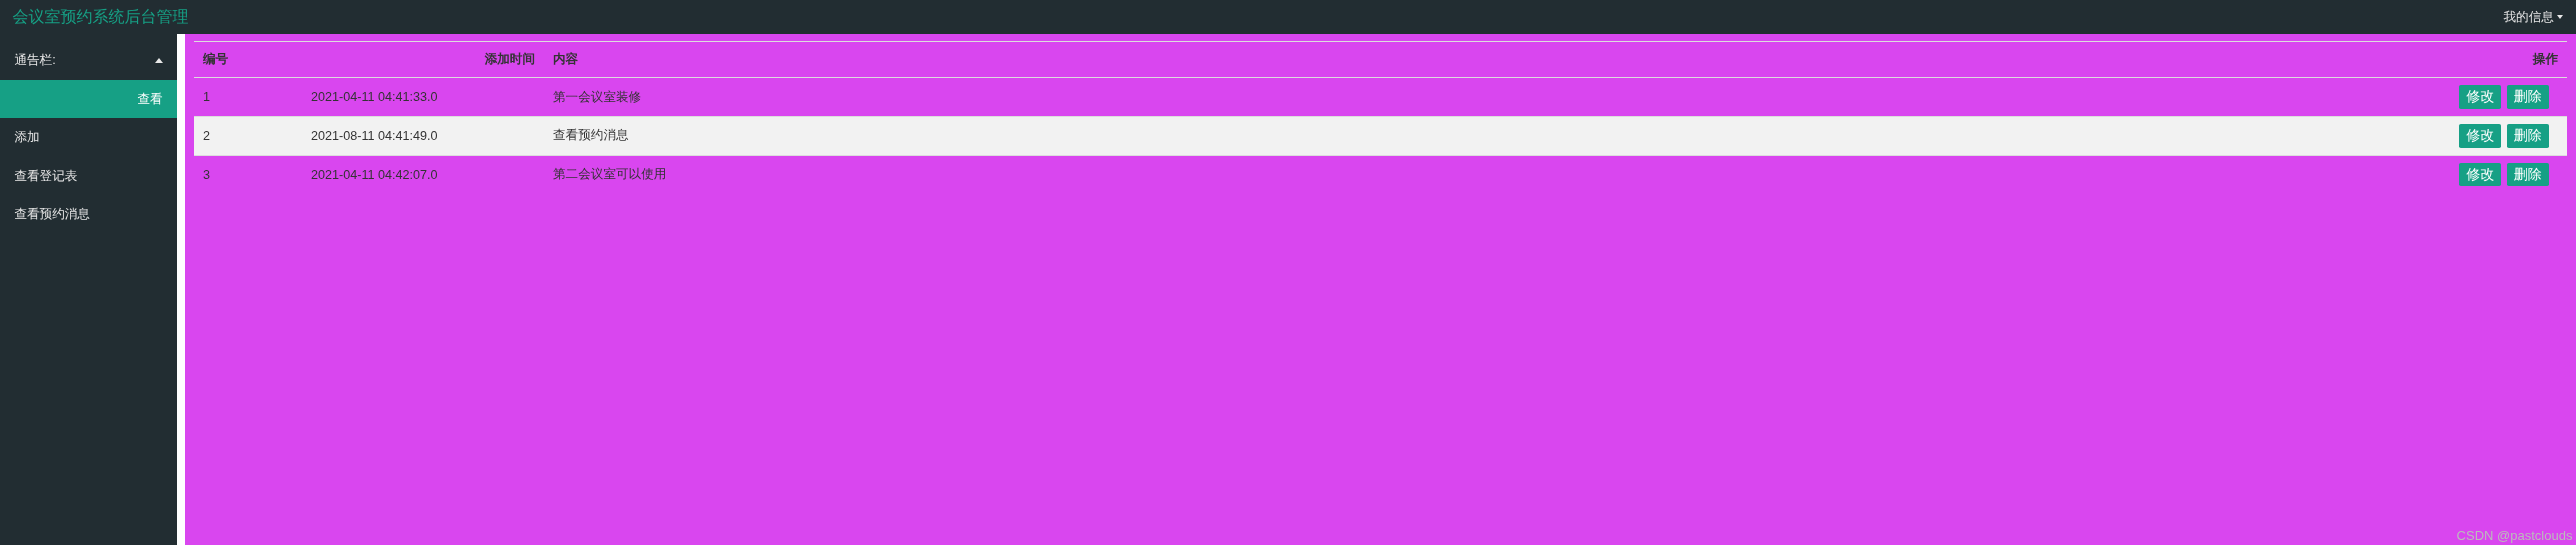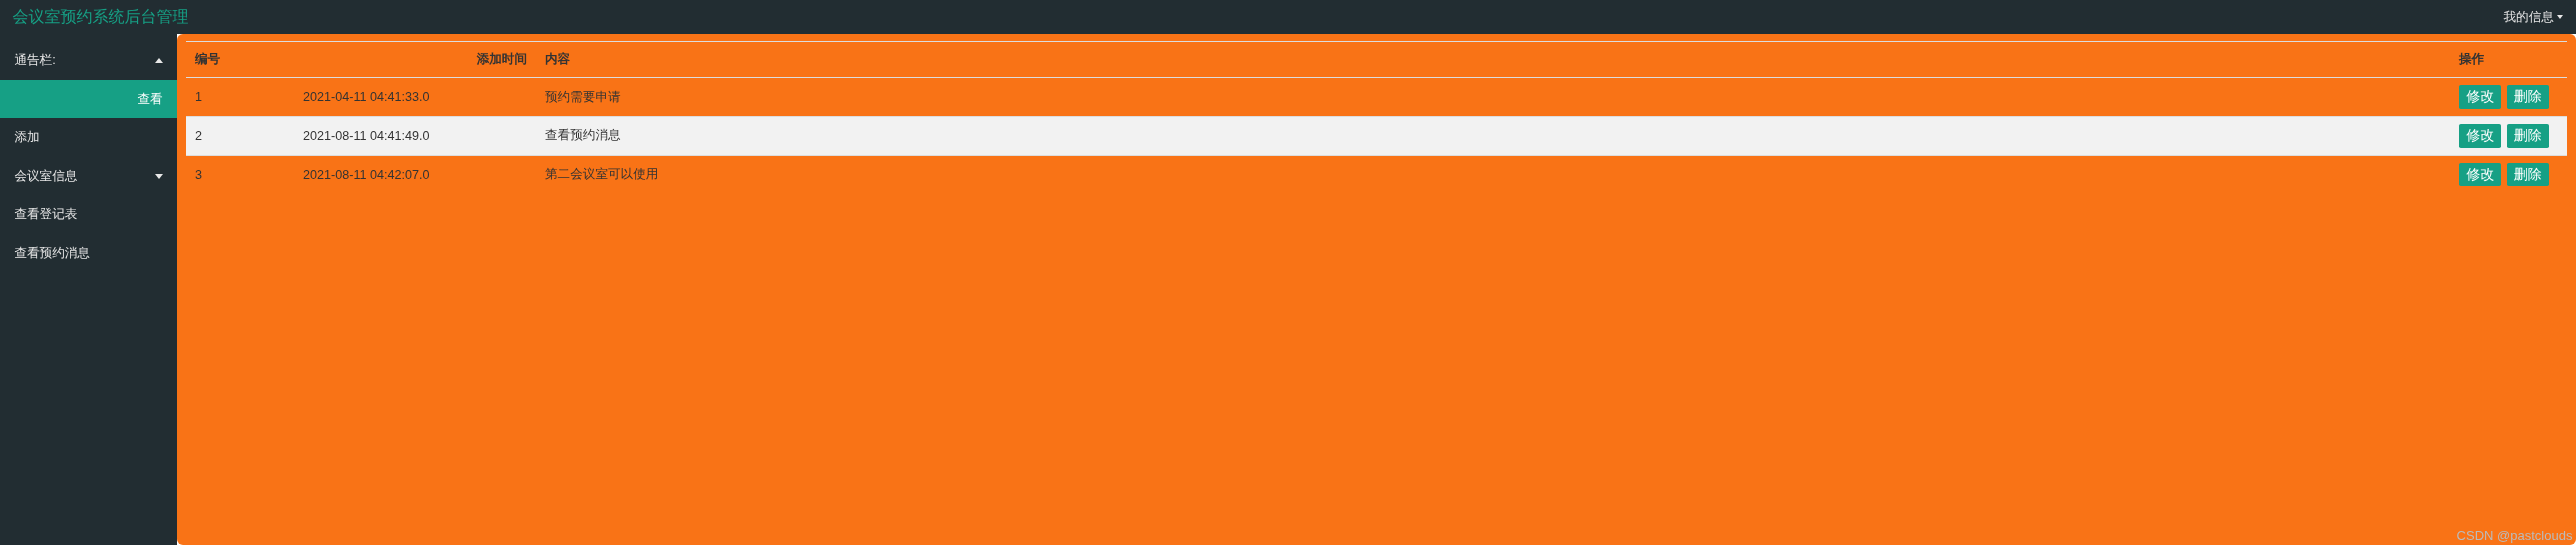--- a/index.html
+++ b/index.html
@@ -1,18 +1,19 @@
 <!DOCTYPE html>
 <html style="font-size:14.4px"><head>
   <meta charset="utf-8">
   <style>
     * {
       margin: 0;
       padding: 0;
       box-sizing: border-box;
+      gap: 8px;
     }
     body {
       font-family: "Microsoft YaHei", "Helvetica Neue", Arial, sans-serif;
       font-size: 12.6px;
       background: #fff;
       color: #333;
     }
     .header {
       background: #222d32;
       height: 34px;
@@ -80,22 +81,21 @@
       width: 0;
       height: 0;
       border-left: 3.6px solid transparent;
       border-right: 3.6px solid transparent;
       border-top: 4.5px solid #e8e8e8;
       display: inline-block;
     }
     .main {
       flex: 1;
       padding: 7.2px 9px;
-      background: #f97316;
-      border-radius: 6px;
+      background: #d946ef;
     }
     table {
       width: 100%;
       border-collapse: collapse;
     }
     thead th {
       text-align: left;
       padding: 9px 9px;
       border-top: 0.9px solid #ddd;
       border-bottom: 1.8px solid #ddd;
@@ -107,21 +107,21 @@
       padding: 7.2px 9px;
       border-top: 0.9px solid #ddd;
       color: #333;
       font-size: 12.6px;
     }
     tbody tr:nth-child(even) {
       background: #f2f2f2;
     }
     .col-id { width: 108px; }
     .col-time { width: 242px; text-align: right; }
-    .col-action { width: 117px; }
+    .col-action { width: 117px; text-align: right; }
     .btn {
       display: inline-block;
       background: #16a085;
       color: #fff;
       padding: 2.7px 7.2px;
       font-size: 14px;
       border-radius: 1.8px;
       cursor: pointer;
       border: none;
       margin-right: 1.8px;
@@ -151,24 +151,20 @@
     <div class="sidebar-item header-item">
       <span>通告栏:</span>
       <span class="chevron-up"></span>
     </div>
     <div class="sidebar-item active">
       <span>查看</span>
     </div>
     <div class="sidebar-item">
       <span>添加</span>
     </div>
-    <div class="sidebar-item header-item">
-      <span>会议室信息</span>
-      <span class="chevron-down"></span>
-    </div>
     <div class="sidebar-item">
       <span>查看登记表</span>
     </div>
     <div class="sidebar-item">
       <span>查看预约消息</span>
     </div>
   </div>
 
   <div class="main">
     <table>
@@ -177,38 +173,38 @@
           <th class="col-id">编号</th>
           <th class="col-time">添加时间</th>
           <th>内容</th>
           <th class="col-action">操作</th>
         </tr>
       </thead>
       <tbody>
         <tr>
           <td>1</td>
           <td>2021-04-11 04:41:33.0</td>
-          <td>预约需要申请</td>
+          <td>第一会议室装修</td>
           <td>
             <button class="btn">修改</button>
             <button class="btn">删除</button>
           </td>
         </tr>
         <tr>
           <td>2</td>
           <td>2021-08-11 04:41:49.0</td>
           <td>查看预约消息</td>
           <td>
             <button class="btn">修改</button>
             <button class="btn">删除</button>
           </td>
         </tr>
         <tr>
           <td>3</td>
-          <td>2021-08-11 04:42:07.0</td>
+          <td>2021-04-11 04:42:07.0</td>
           <td>第二会议室可以使用</td>
           <td>
             <button class="btn">修改</button>
             <button class="btn">删除</button>
           </td>
         </tr>
       </tbody>
     </table>
   </div>
 </div>

